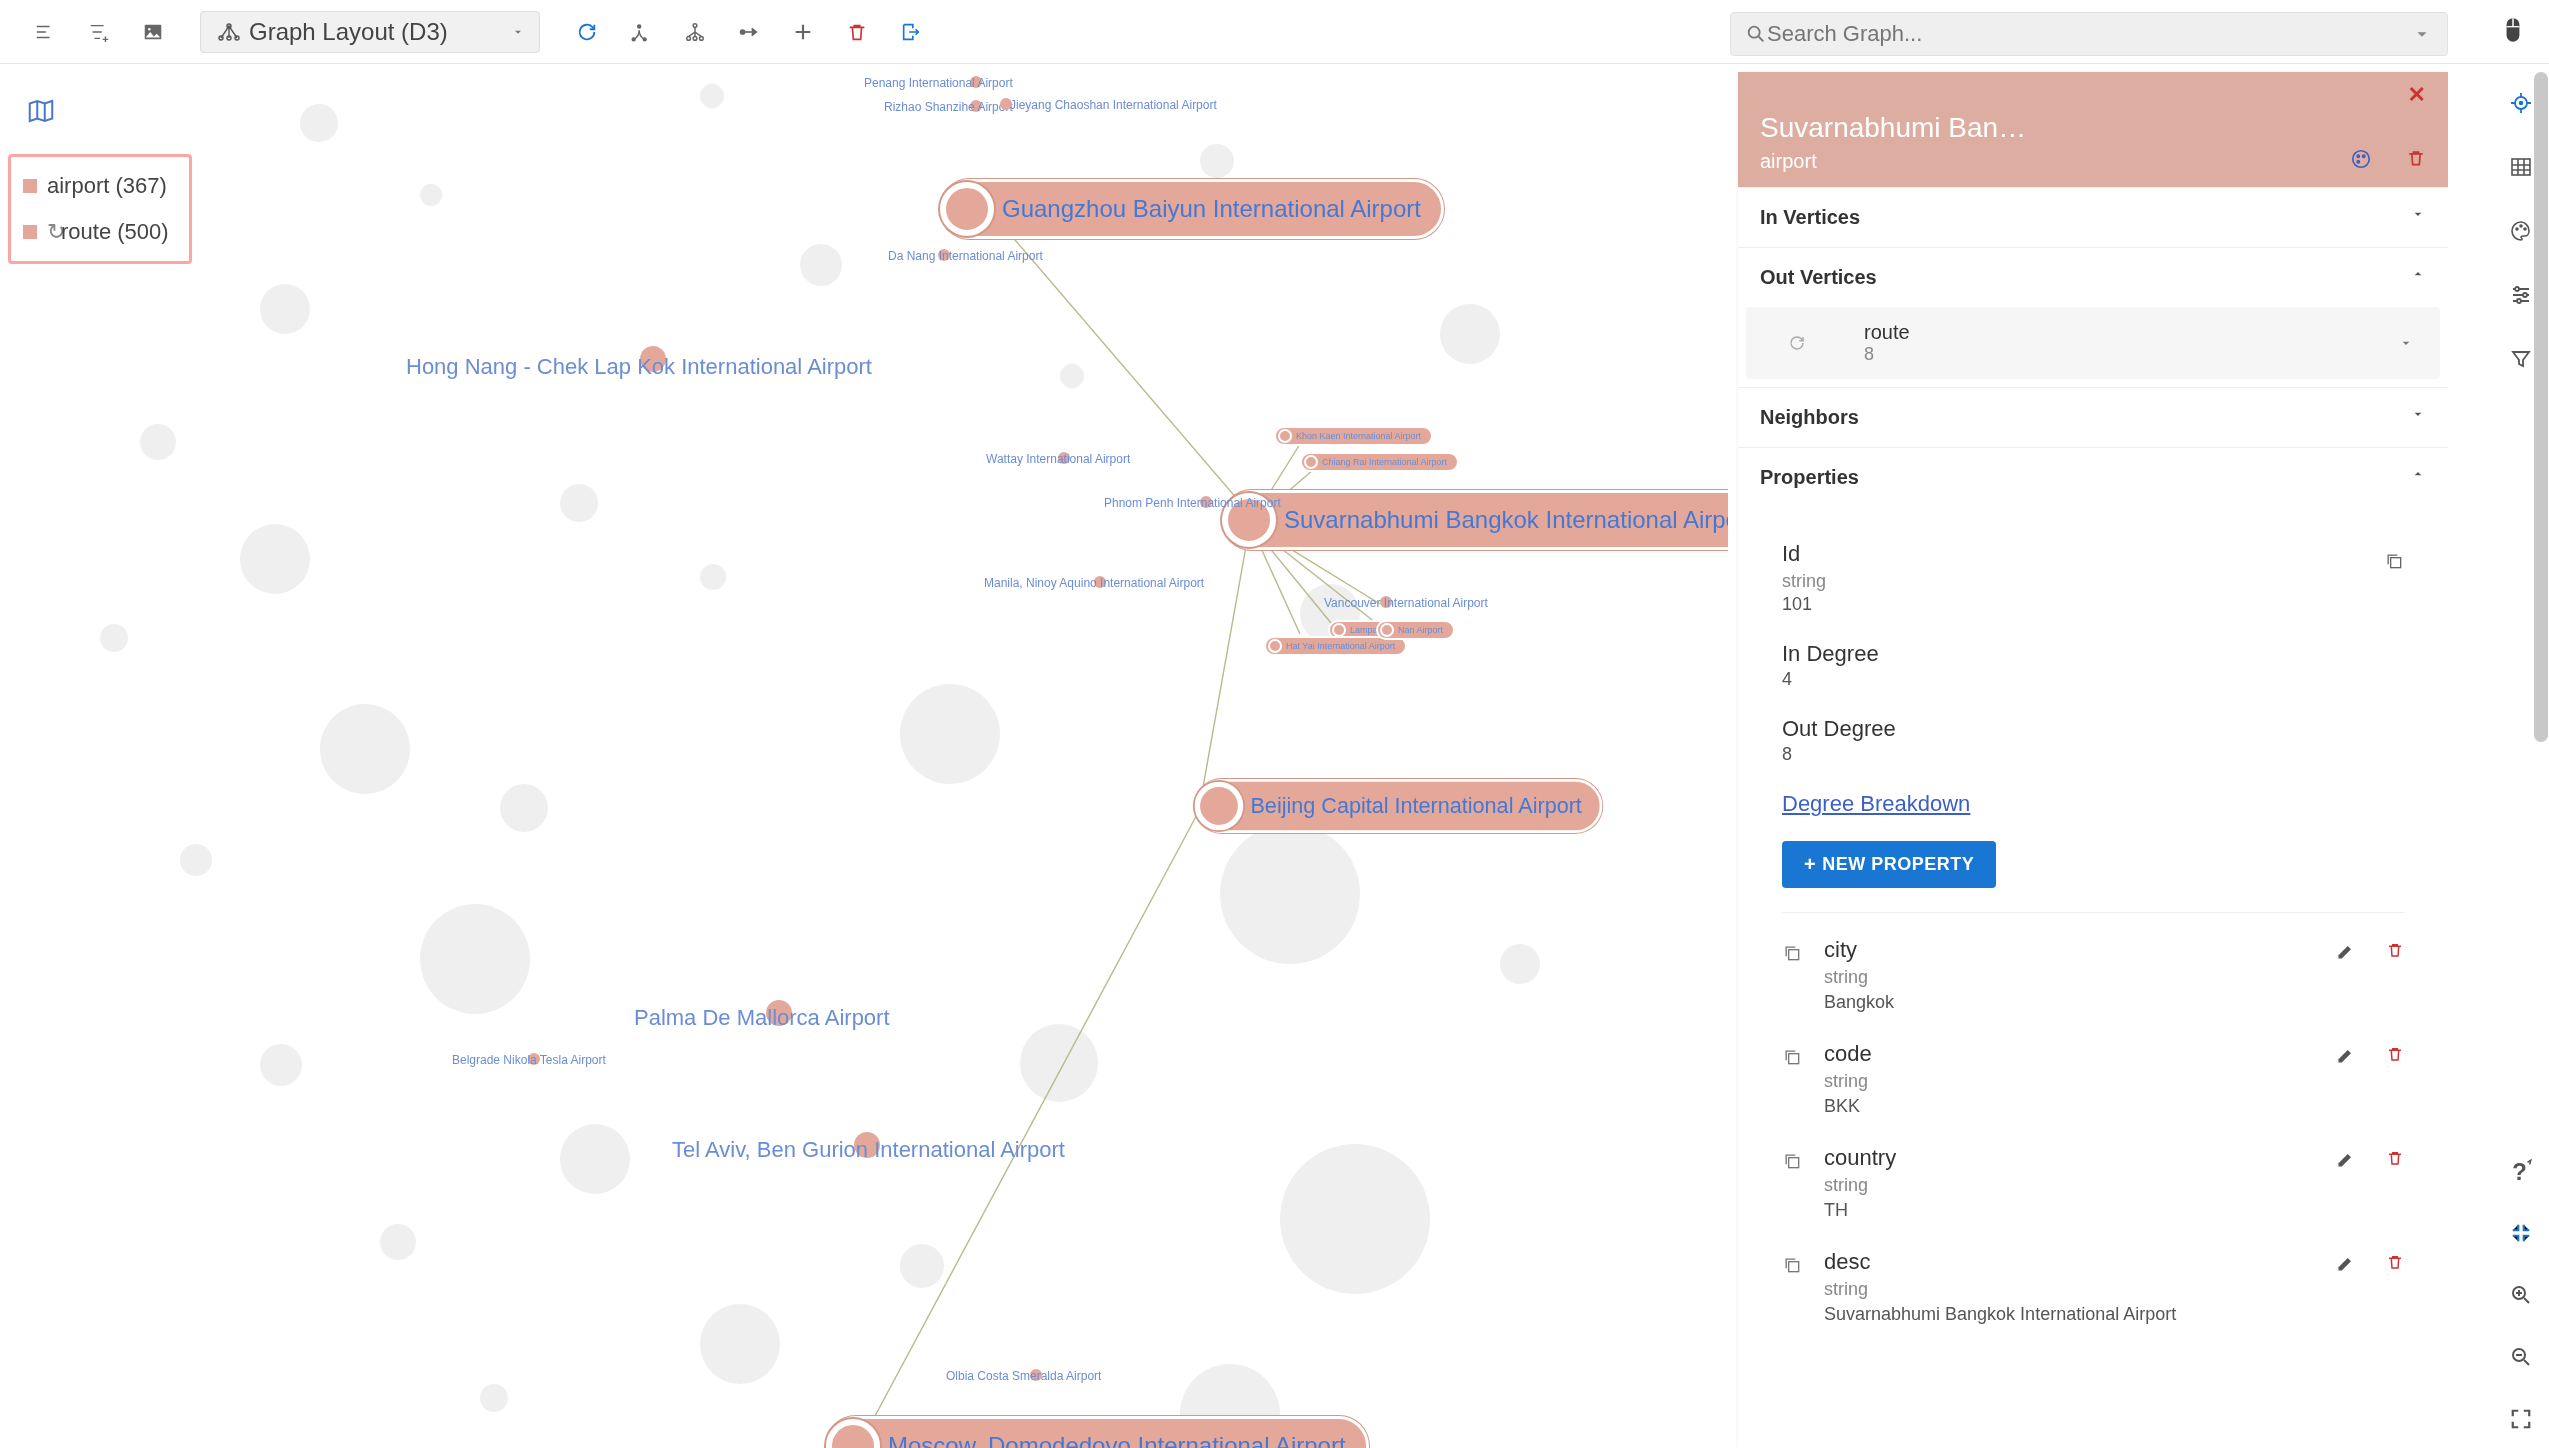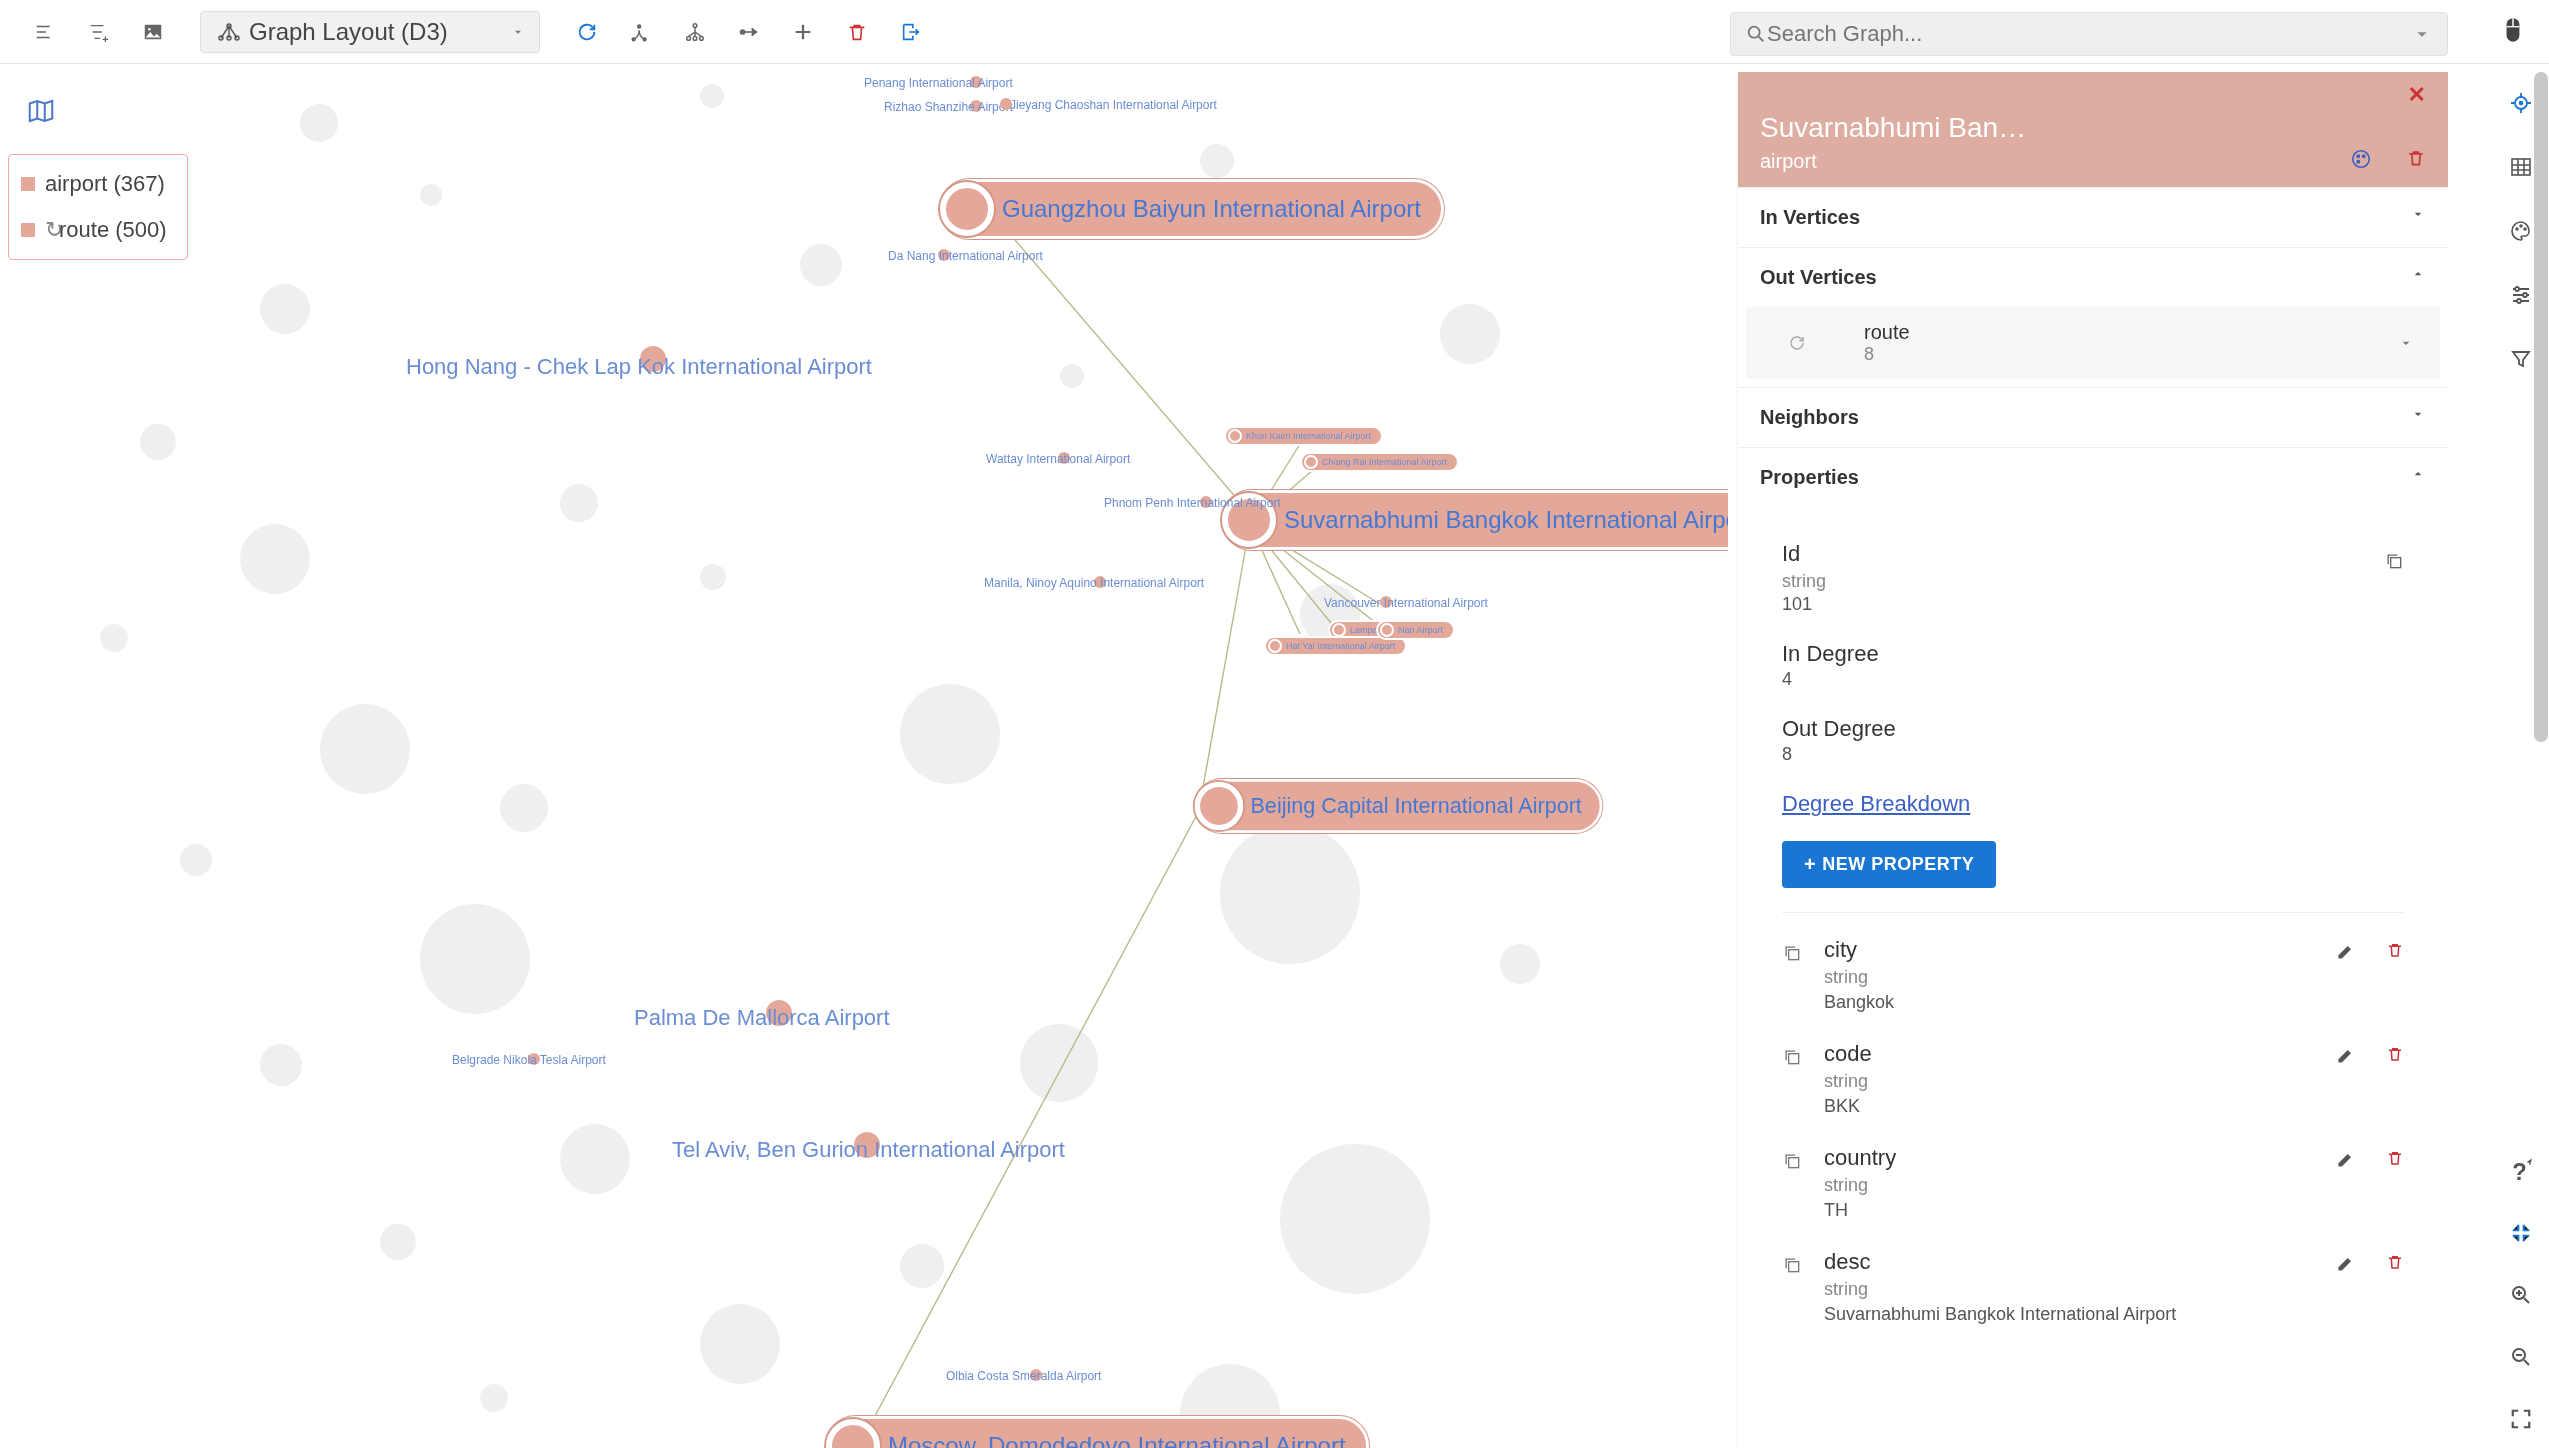--- a/index.html
+++ b/index.html
@@ -16,21 +16,21 @@
 
 
 .search-wrap { position: absolute; top: 12px; left: 1730px; width: 718px; height: 44px; background: #efefef; border: 1px solid #e2e2e2; border-radius: 4px; display: flex; align-items: center; padding: 0 14px; }
 .search-wrap input { flex: 1; border: 0; background: transparent; font-size: 22px; color: #888; outline: none; }
 .search-wrap svg { width: 22px; height: 22px; color: #777; }
 .search-wrap .caret { margin-left: auto; }
 .mouse { position: absolute; top: 16px; left: 2500px; }
 
 
 .map-ico { position: absolute; top: 96px; left: 26px; }
-.legend { position: absolute; top: 154px; left: 8px; border: 1px solid #fca5a5; border-radius: 4px; background: #fff; padding: 6px 0; }
+.legend { position: absolute; top: 154px; left: 8px; border: 3px solid #fca5a5; border-radius: 4px; background: #fff; padding: 6px 0; }
 .legend .row { display: flex; align-items: center; padding: 10px 20px 10px 12px; font-size: 22px; color: #444; }
 .legend .sw { width: 14px; height: 14px; background: #e4a89b; margin-right: 10px; }
 .legend .rt { width: 14px; display: inline-block; color: #888; }
 
 
 .rail { position: absolute; top: 72px; right: 4px; width: 48px; display: flex; flex-direction: column; align-items: center; gap: 38px; padding-top: 18px; }
 .rail .ico, .rail2 .ico { width: 26px; height: 26px; display: flex; align-items: center; justify-content: center; color: #555; cursor: pointer; }
 .rail2 { position: absolute; bottom: 16px; right: 4px; width: 48px; display: flex; flex-direction: column; align-items: center; gap: 36px; }
 .blue { color: #1976d2 !important; }
 
@@ -349,21 +349,21 @@
     <div class="dot-lbl" style="top:432px;left:1104px">Phnom Penh International Airport</div>
   <div class="dot" style="top:512px;left:1094px"></div>
     <div class="dot-lbl" style="top:512px;left:984px">Manila, Ninoy Aquino International Airport</div>
   <div class="dot" style="top:532px;left:1380px"></div>
     <div class="dot-lbl" style="top:532px;left:1324px">Vancouver International Airport</div>
   <div class="dot" style="top:989px;left:528px"></div>
     <div class="dot-lbl" style="top:989px;left:452px">Belgrade Nikola Tesla Airport</div>
   <div class="dot" style="top:1305px;left:1030px"></div>
     <div class="dot-lbl" style="top:1305px;left:946px">Olbia Costa Smeralda Airport</div>
 
-  <div class="tiny-pill" style="top:362px;left:1224px">
+  <div class="tiny-pill" style="top:362px;left:1274px">
       <div class="c"></div>
       <span>Khon Kaen International Airport</span>
     </div>
   <div class="tiny-pill" style="top:388px;left:1300px">
       <div class="c"></div>
       <span>Chiang Rai International Airport</span>
     </div>
   <div class="tiny-pill" style="top:556px;left:1328px">
       <div class="c"></div>
       <span>Lampang Airport</span>

